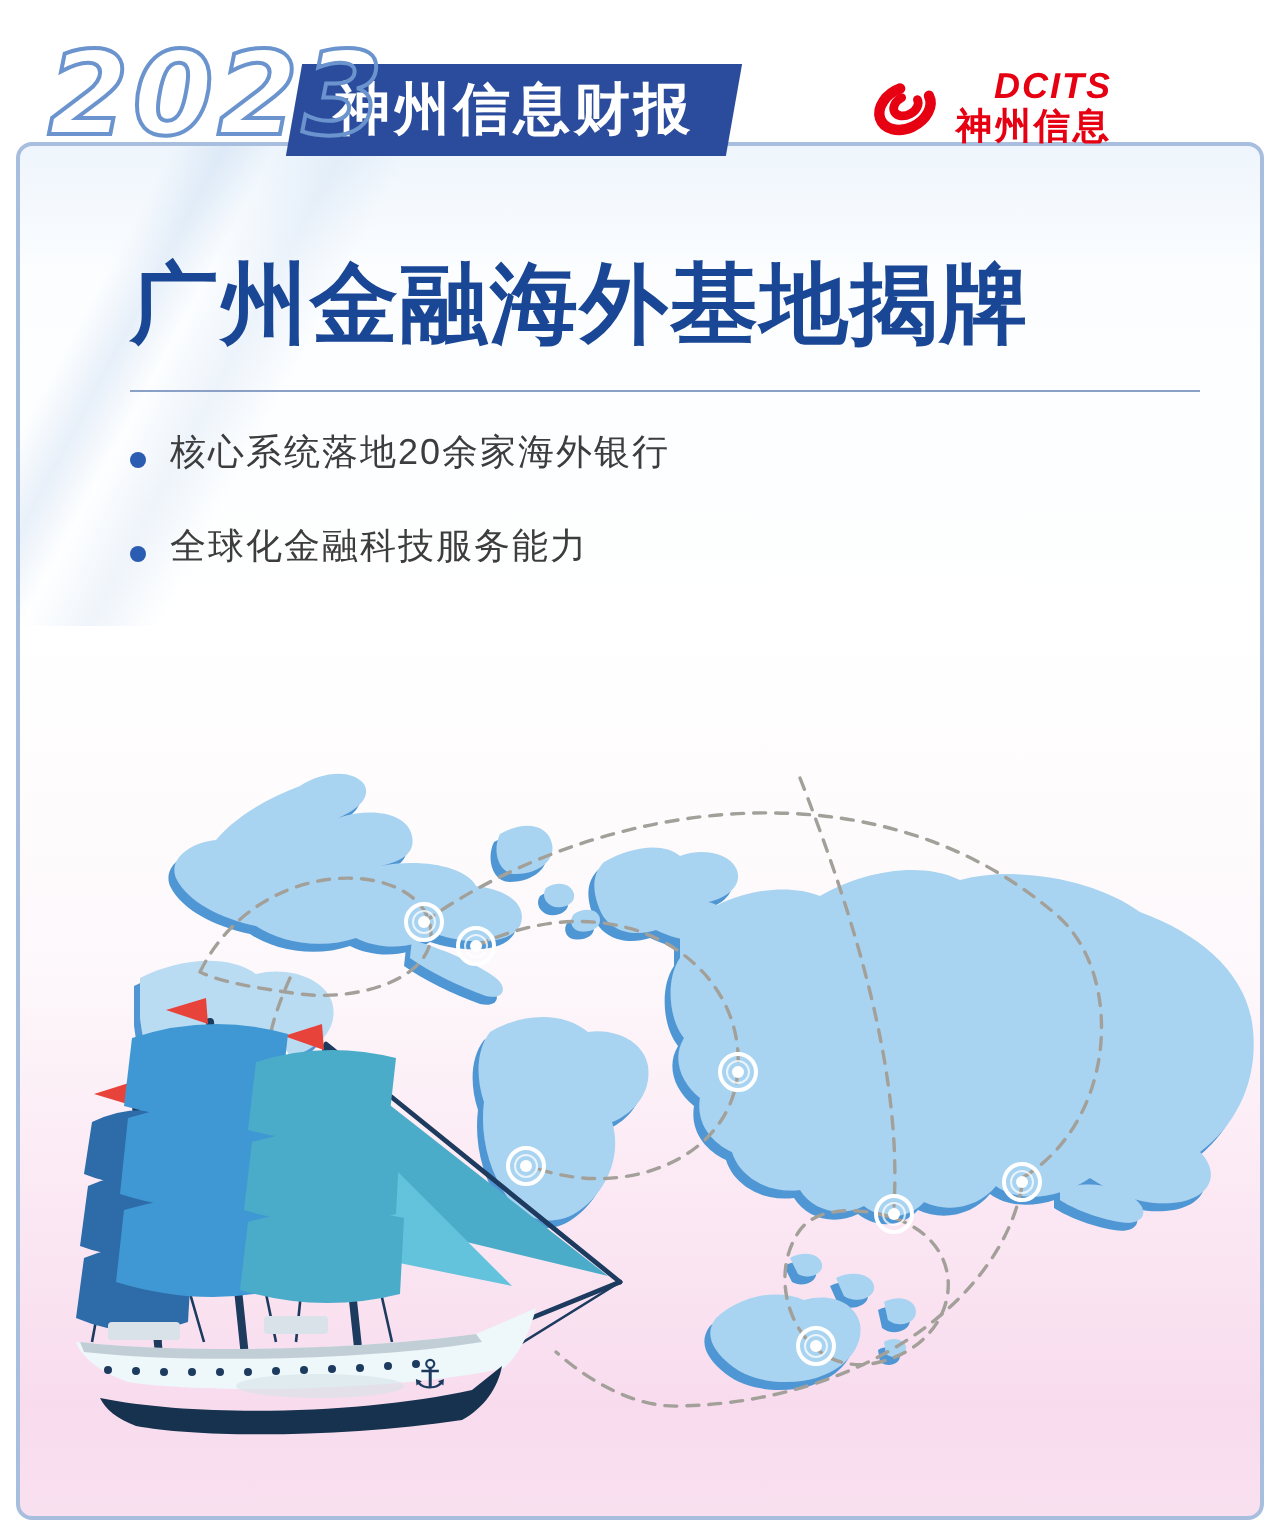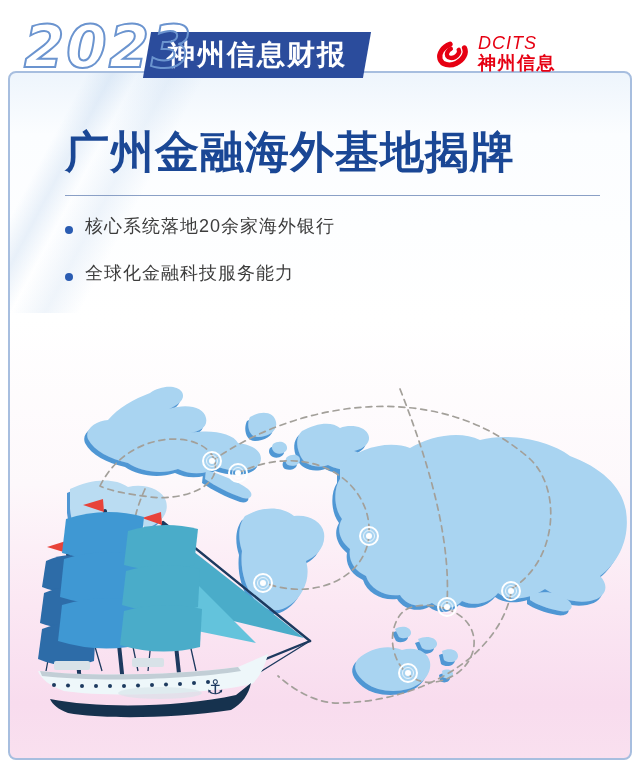--- a/index.html
+++ b/index.html
@@ -19,21 +19,21 @@
   
   .year{position:absolute;left:24px;top:18px;font-family:"DejaVu Sans","Liberation Sans",sans-serif;
     font-style:italic;font-weight:bold;font-size:58px;line-height:1;letter-spacing:2px;
     color:transparent;-webkit-text-stroke:2px var(--outline-blue);z-index:5;}
   .badge{position:absolute;left:147px;top:32px;height:46px;padding:0 20px;
     background:var(--badge-blue);transform:skewX(-10deg);display:flex;align-items:center;z-index:4;}
   .badge span{display:block;transform:skewX(10deg);color:#fff;font-size:28px;font-weight:bold;
     letter-spacing:2px;white-space:nowrap;}
   .logo{position:absolute;right:16px;top:34px;display:flex;align-items:center;gap:5px;z-index:5;}
   .logo-text{display:flex;flex-direction:column;line-height:1;}
-  .logo-brand{color:var(--brand-red);font-weight:normal;font-style:italic;font-size:18px;letter-spacing:1px;}
+  .logo-brand{color:var(--brand-red);font-weight:bold;font-style:italic;font-size:18px;letter-spacing:1px;text-align:right;}
   .logo-cn{color:var(--brand-red);font-weight:bold;font-size:18px;letter-spacing:1.5px;margin-top:2px;}
 
   
   .card{position:absolute;left:8px;top:71px;width:624px;height:689px;
     border:2px solid var(--card-border);border-radius:8px;overflow:hidden;
     background:linear-gradient(180deg,#eef5fc 0%,#fbfdff 9%,#ffffff 36%,#fdf8fb 60%,#fbe7f3 78%,var(--pink) 92%,#f9e0ef 100%);}
   .streaks{position:absolute;left:0;top:0;width:300px;height:240px;pointer-events:none;
     background:linear-gradient(118deg,transparent 18%,rgba(176,203,233,.28) 24%,transparent 30%,
       rgba(176,203,233,.20) 38%,transparent 46%);}
   .card-title{position:absolute;left:55px;top:56px;font-family:"Liberation Serif","DejaVu Serif",serif;

